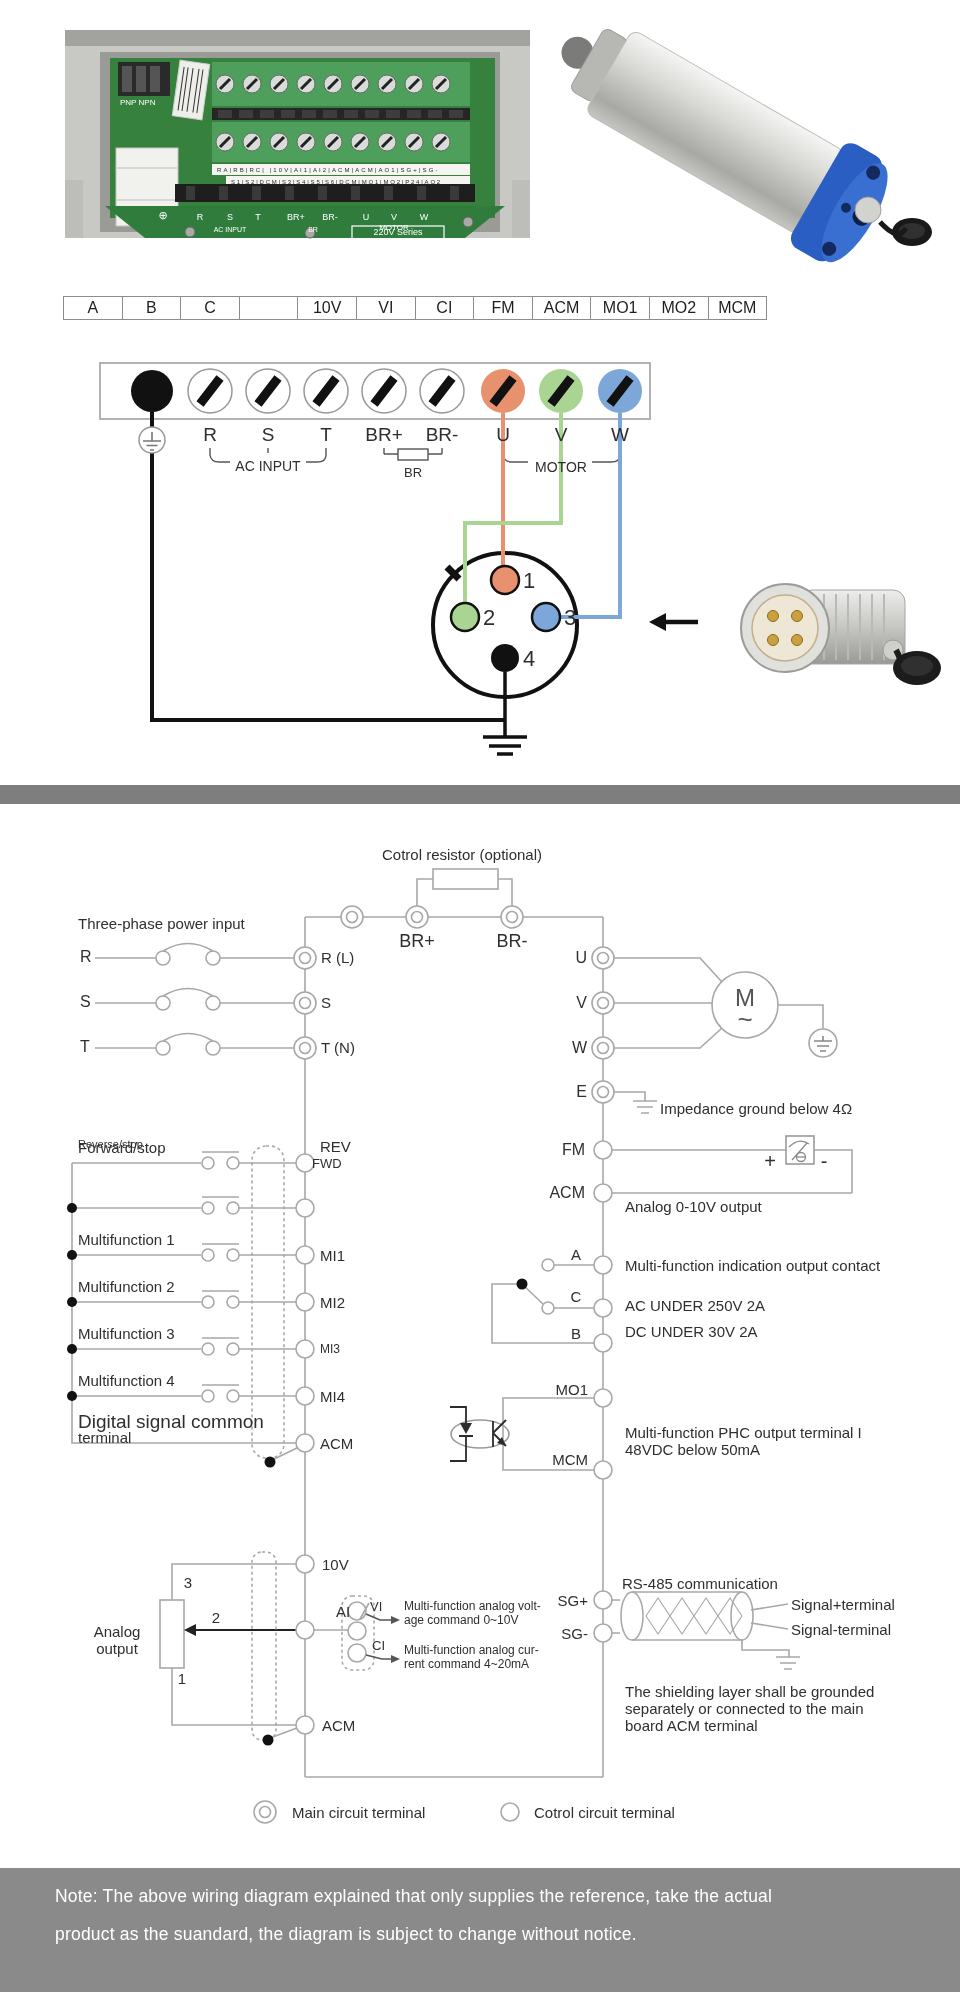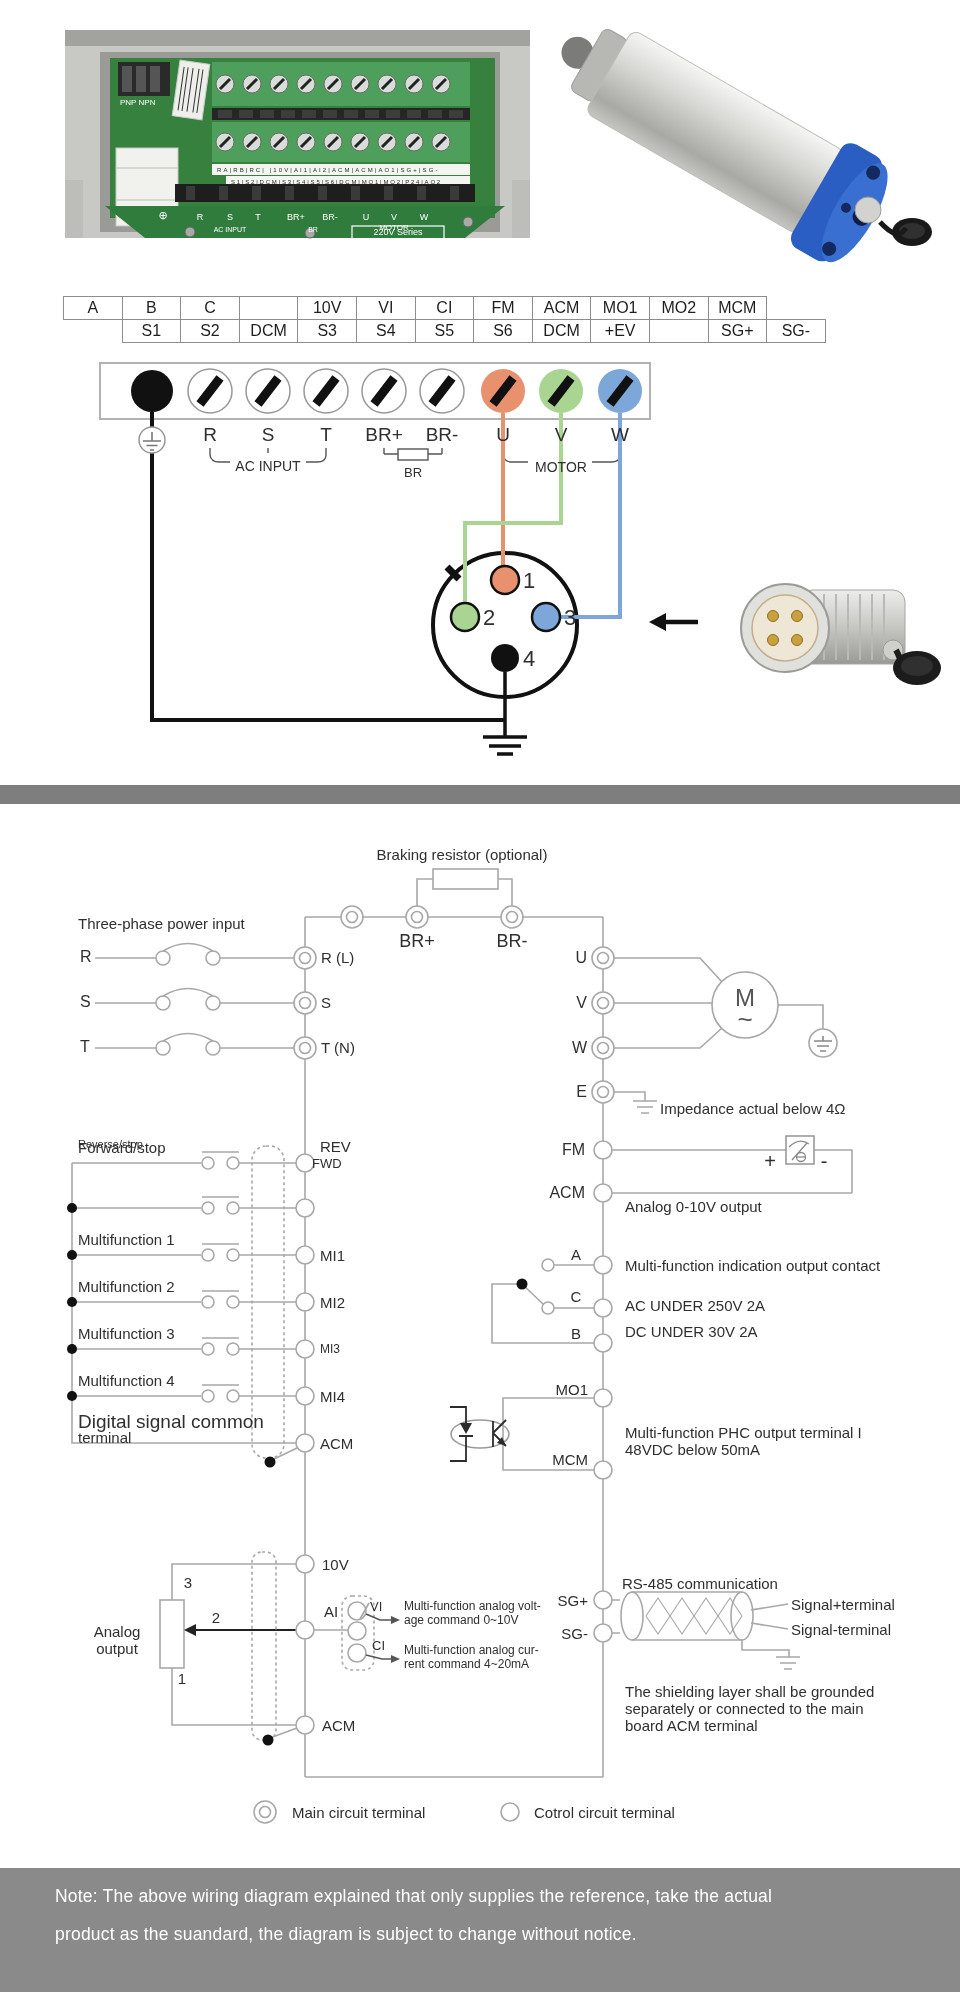--- a/index.html
+++ b/index.html
@@ -385,35 +385,20 @@
     <td>10V</td>
     <td>VI</td>
     <td>CI</td>
     <td>FM</td>
     <td>ACM</td>
     <td>MO1</td>
     <td>MO2</td>
     <td>MCM</td>
     <td class="x"></td>
   </tr>
-  <tr>
-    <td class="x"></td>
-    <td>S1</td>
-    <td>S2</td>
-    <td>DCM</td>
-    <td>S3</td>
-    <td>S4</td>
-    <td>S5</td>
-    <td>S6</td>
-    <td>DCM</td>
-    <td>+EV</td>
-    <td></td>
-    <td>SG+</td>
-    <td>SG-</td>
-  </tr>
 </tbody>
     </table>
 
 <div class="lb l w" style="left:120px;top:103px;font-size:8px">PNP NPN</div>
 <div class="lb l" style="left:217px;top:170px;font-size:6px;letter-spacing:2.1px;color:#2a2a2a">RA|RB|RC|  |10V|AI1|AI2|ACM|ACM|AO1|SG+|SG-</div>
 <div class="lb l" style="left:231px;top:182px;font-size:6px;letter-spacing:1.8px;color:#2a2a2a">S1|S2|DCM|S3|S4|S5|S6|DCM|MO1|MO2|P24|AO2</div>
 <div class="lb c w" style="left:163px;top:215px;font-size:11px">⊕</div>
 <div class="lb c w" style="left:200px;top:217px;font-size:9px">R</div>
 <div class="lb c w" style="left:230px;top:217px;font-size:9px">S</div>
 <div class="lb c w" style="left:258px;top:217px;font-size:9px">T</div>
@@ -437,37 +422,37 @@
 <div class="lb c" style="left:620px;top:434px;font-size:19px">W</div>
 <div class="lb c" style="left:268px;top:466px;font-size:14px">AC INPUT</div>
 <div class="lb c" style="left:413px;top:472px;font-size:13px">BR</div>
 <div class="lb c" style="left:561px;top:467px;font-size:14px">MOTOR</div>
 
 <div class="lb l" style="left:523px;top:581px;font-size:22px">1</div>
 <div class="lb l" style="left:483px;top:618px;font-size:22px">2</div>
 <div class="lb l" style="left:564px;top:618px;font-size:22px">3</div>
 <div class="lb l" style="left:523px;top:659px;font-size:22px">4</div>
 
-<div class="lb c" style="left:462px;top:854px;font-size:15px">Braking resistor (optional)</div>
+<div class="lb c" style="left:462px;top:854px;font-size:15px">Cotrol resistor (optional)</div>
 <div class="lb c" style="left:417px;top:941px;font-size:18px">BR+</div>
 <div class="lb c" style="left:512px;top:941px;font-size:18px">BR-</div>
 <div class="lb l" style="left:78px;top:923px;font-size:15px">Three-phase power input</div>
 <div class="lb l" style="left:80px;top:957px;font-size:16px">R</div>
 <div class="lb l" style="left:80px;top:1002px;font-size:16px">S</div>
 <div class="lb l" style="left:80px;top:1047px;font-size:16px">T</div>
 <div class="lb l" style="left:321px;top:957px;font-size:15px">R (L)</div>
 <div class="lb l" style="left:321px;top:1002px;font-size:15px">S</div>
 <div class="lb l" style="left:321px;top:1047px;font-size:15px">T (N)</div>
 <div class="lb r" style="left:587px;top:958px;font-size:16px">U</div>
 <div class="lb r" style="left:587px;top:1003px;font-size:16px">V</div>
 <div class="lb r" style="left:587px;top:1048px;font-size:16px">W</div>
 <div class="lb r" style="left:587px;top:1092px;font-size:16px">E</div>
 <div class="lb c" style="left:745px;top:998px;font-size:24px;color:#555">M</div>
 <div class="lb c" style="left:745px;top:1019px;font-size:26px;color:#555">~</div>
-<div class="lb l" style="left:660px;top:1108px;font-size:15px">Impedance actual below 4Ω</div>
+<div class="lb l" style="left:660px;top:1108px;font-size:15px">Impedance ground below 4Ω</div>
 <div class="lb r" style="left:585px;top:1150px;font-size:16px">FM</div>
 <div class="lb c" style="left:770px;top:1161px;font-size:20px">+</div>
 <div class="lb c" style="left:824px;top:1161px;font-size:20px">-</div>
 <div class="lb r" style="left:585px;top:1193px;font-size:16px">ACM</div>
 <div class="lb l" style="left:625px;top:1206px;font-size:15px">Analog 0-10V output</div>
 
 <div class="lb l" style="left:78px;top:1147px;font-size:15px">Forward/stop</div>
 <div class="lb l" style="left:78px;top:1144px;font-size:11px">Reverse/stop</div>
 <div class="lb l" style="left:78px;top:1239px;font-size:15px">Multifunction 1</div>
 <div class="lb l" style="left:78px;top:1286px;font-size:15px">Multifunction 2</div>
@@ -488,21 +473,21 @@
 <div class="lb c" style="left:576px;top:1333px;font-size:15px">B</div>
 <div class="lb l" style="left:625px;top:1265px;font-size:15px">Multi-function indication output contact</div>
 <div class="lb l" style="left:625px;top:1305px;font-size:15px">AC UNDER 250V  2A</div>
 <div class="lb l" style="left:625px;top:1331px;font-size:15px">DC UNDER 30V  2A</div>
 <div class="lb r" style="left:588px;top:1389px;font-size:15px">MO1</div>
 <div class="lb r" style="left:588px;top:1459px;font-size:15px">MCM</div>
 <div class="lb l" style="left:625px;top:1432px;font-size:15px">Multi-function PHC output terminal I</div>
 <div class="lb l" style="left:625px;top:1449px;font-size:15px">48VDC below 50mA</div>
 
 <div class="lb l" style="left:322px;top:1564px;font-size:15px">10V</div>
-<div class="lb c" style="left:331px;top:1611px;font-size:15px">AI</div>
+<div class="lb c" style="left:343px;top:1611px;font-size:15px">AI</div>
 <div class="lb l" style="left:322px;top:1725px;font-size:15px">ACM</div>
 <div class="lb c" style="left:188px;top:1582px;font-size:15px">3</div>
 <div class="lb c" style="left:216px;top:1617px;font-size:15px">2</div>
 <div class="lb c" style="left:182px;top:1678px;font-size:15px">1</div>
 <div class="lb c" style="left:117px;top:1631px;font-size:15px">Analog</div>
 <div class="lb c" style="left:117px;top:1648px;font-size:15px">output</div>
 <div class="lb l" style="left:370px;top:1606px;font-size:13px">VI</div>
 <div class="lb l" style="left:372px;top:1645px;font-size:13px">CI</div>
 <div class="lb l" style="left:404px;top:1606px;font-size:12px">Multi-function analog volt-</div>
 <div class="lb l" style="left:404px;top:1620px;font-size:12px">age command  0~10V</div>

